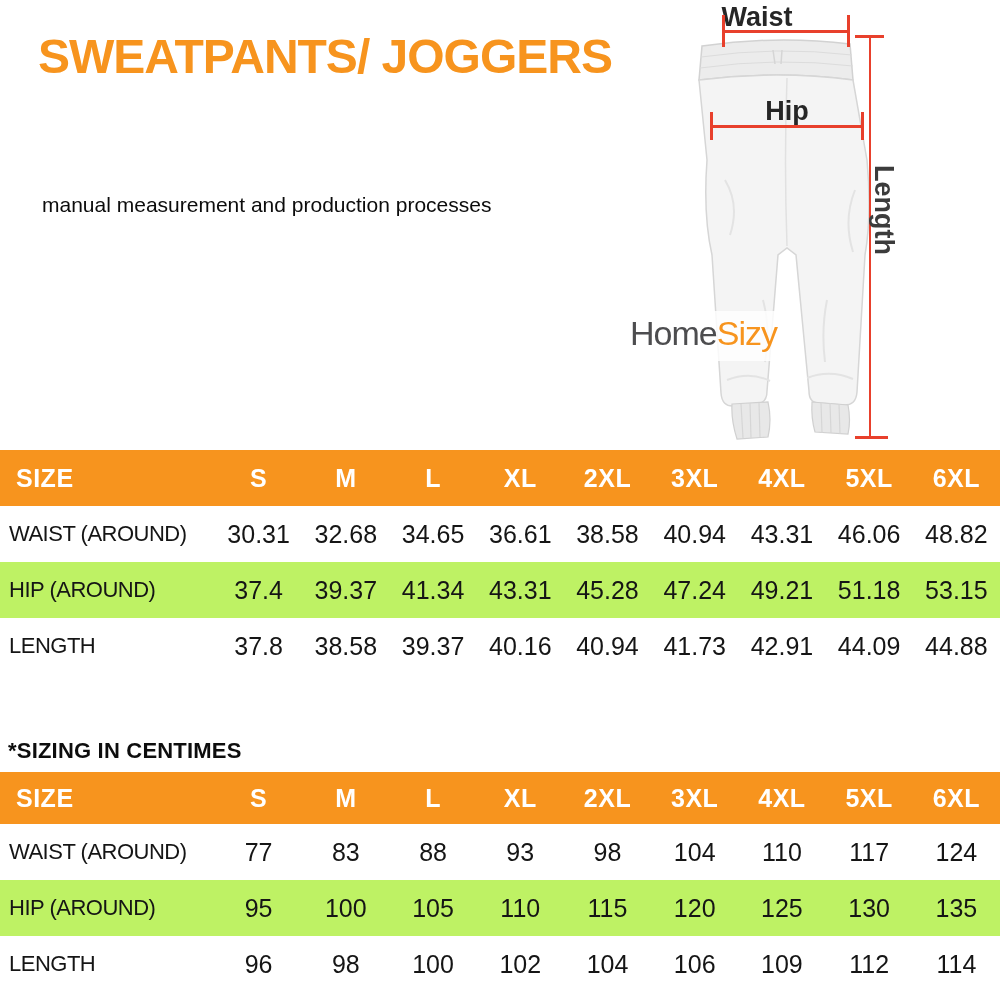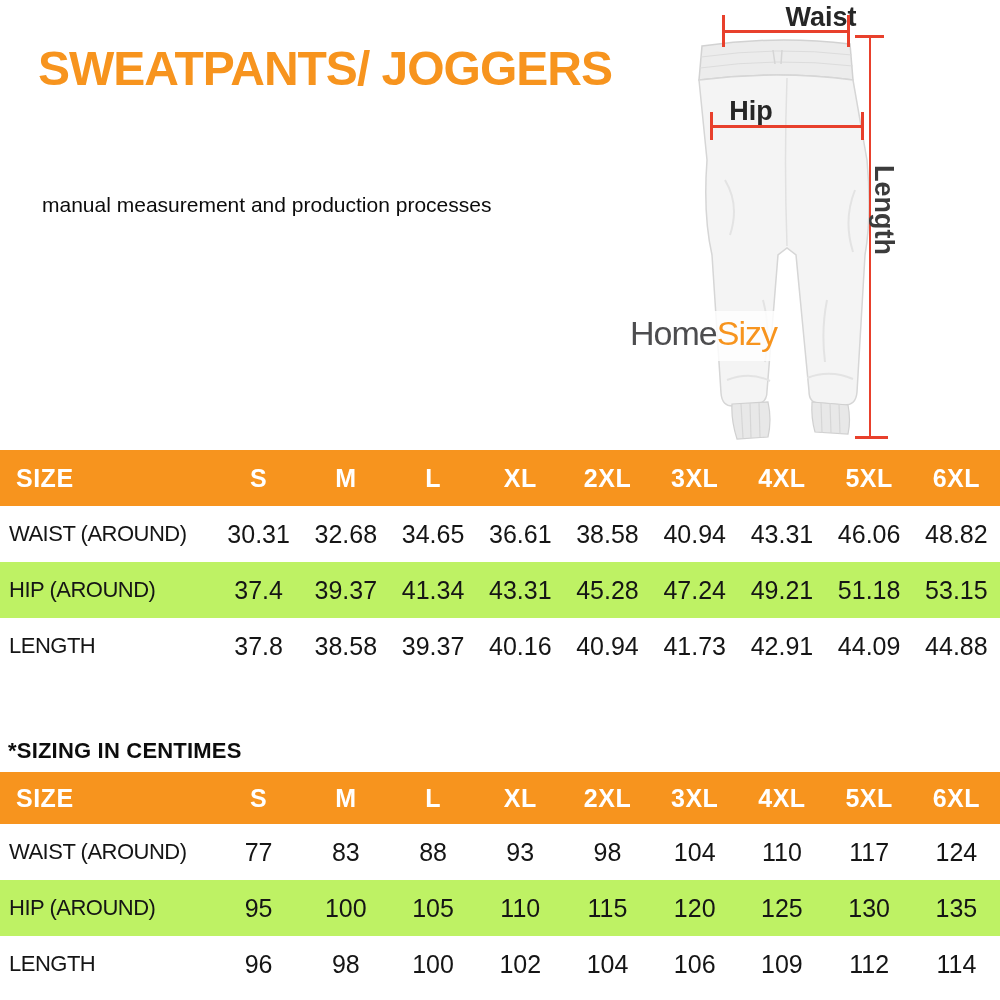--- a/index.html
+++ b/index.html
@@ -7,34 +7,34 @@
     width:1000px;height:1000px;background:#ffffff;
     font-family:"Liberation Sans", sans-serif;
     position:relative;overflow:hidden;
   }
   .abs{position:absolute;}
 
   
   .page-title{
     left:38px;top:28px;width:660px;
     font-size:48px;line-height:57px;font-weight:bold;
-    color:#F7941E;letter-spacing:-1px;margin-top:12px;
+    color:#F7941E;letter-spacing:-1px;
   }
   .disclaimer{
     left:42px;top:190px;width:560px;
     font-size:21px;line-height:30px;color:#0c0c0c;
   }
 
   
   .pants-svg{left:615px;top:0;width:340px;height:450px;}
   .measure-label{
     font-weight:bold;color:#262626;font-size:27px;text-align:center;
   }
-  .waist-label{left:756px;top:2px;width:130px;}
-  .hip-label{left:672px;top:96px;width:158px;}
+  .waist-label{left:692px;top:2px;width:130px;}
+  .hip-label{left:708px;top:96px;width:158px;}
   .length-label{
     left:827px;top:195px;width:114px;height:30px;
     transform:rotate(90deg);color:#3c3c3c;
   }
   .mline{background:#E8402C;height:3px;}
   .waist-line{left:722px;top:30px;width:128px;}
   .hip-line{left:710px;top:125px;width:154px;}
   .tick{position:absolute;width:3px;background:#E8402C;}
   .waist-line .tick{height:32px;top:-15px;}
   .hip-line .tick{height:28px;top:-13px;}

